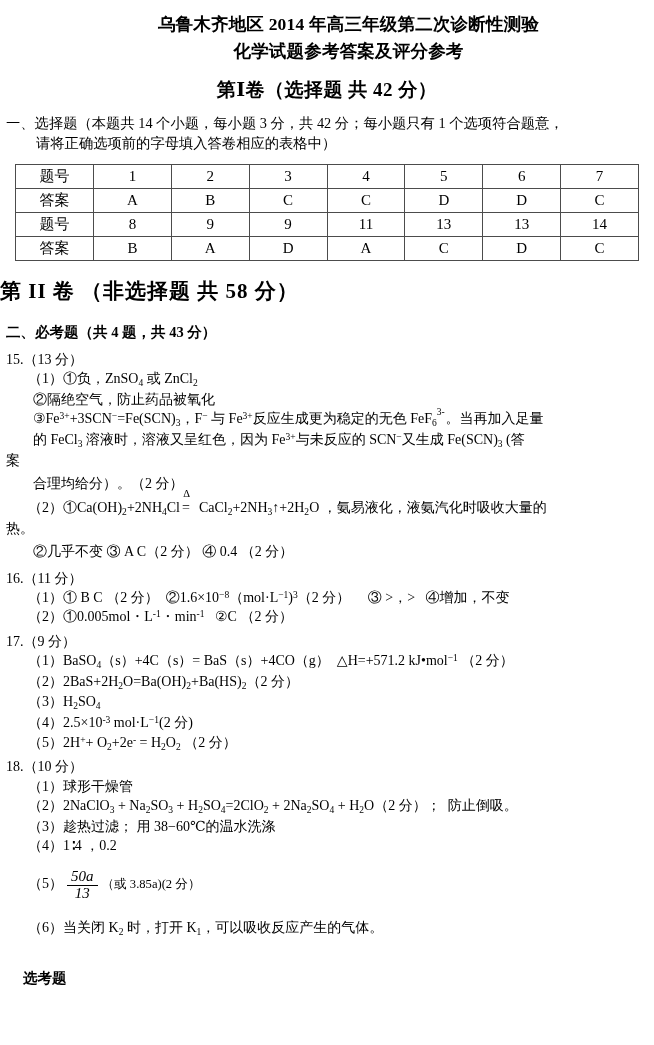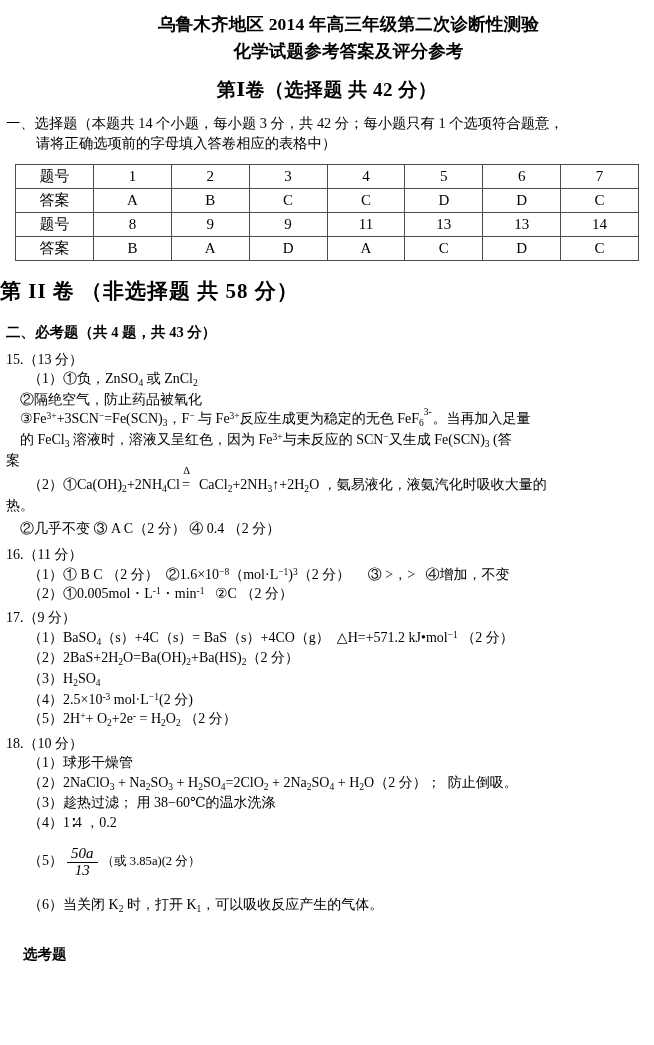--- a/index.html
+++ b/index.html
@@ -62,21 +62,21 @@
   }
 
   .ansline {
     font-size: 14px;
     line-height: 1.38;
     padding-left: 6px;
     white-space: normal;
   }
   .lvl0 { padding-left: 6px; }
   .lvl1 { padding-left: 28px; }
-  .lvl2 { padding-left: 20px; }
+  .lvl2 { padding-left: 33px; }
 
   sub { font-size: 0.68em; vertical-align: -0.28em; }
   sup { font-size: 0.68em; vertical-align: 0.45em; }
   .supsub { display:inline-block; position:relative; width:0.62em; height:1em; vertical-align: baseline;}
   .supsub sup { position:absolute; left:0; top:-0.30em; }
 
   
   .deltaeq {
     display: inline-block;
     position: relative;
@@ -194,20 +194,21 @@
 
   <div class="bold-head" style="margin-top:18px;">二、必考题（共 4 题，共 43 分）</div>
 
   <div class="ansline lvl0" style="margin-top:8px;">15.（13 分）</div>
 
   <div class="ansline lvl1">（1）①负，ZnSO<sub>4</sub> 或 ZnCl<sub>2</sub></div>
   <div class="ansline lvl2">②隔绝空气，防止药品被氧化</div>
   <div class="ansline lvl2">③Fe<sup>3+</sup>+3SCN<sup>−</sup>=Fe(SCN)<sub>3</sub>，F<sup>−</sup> 与 Fe<sup>3+</sup>反应生成更为稳定的无色 FeF<sub>6</sub><span class="supsub"><sup>3-</sup></span>。当再加入足量</div>
   <div class="ansline lvl2">的 FeCl<sub>3</sub> 溶液时，溶液又呈红色，因为 Fe<sup>3+</sup>与未反应的 SCN<sup>−</sup>又生成 Fe(SCN)<sub>3</sub> (答</div>
   <div class="ansline lvl0">案</div>
+  <div class="ansline lvl2" style="margin-top:4px;">合理均给分）。（2 分）</div>
 
   <div class="ansline lvl1" style="margin-top:5px;">（2）①Ca(OH)<sub>2</sub>+2NH<sub>4</sub>Cl<span class="deltaeq"><span class="d">Δ</span><span>=</span></span>&nbsp; CaCl<sub>2</sub>+2NH<sub>3</sub>↑+2H<sub>2</sub>O ，氨易液化，液氨汽化时吸收大量的</div>
   <div class="ansline lvl0">热。</div>
   <div class="ansline lvl2" style="margin-top:4px;">②几乎不变   ③ A C（2 分）     ④ 0.4 （2 分）</div>
 
   <div class="ansline lvl0" style="margin-top:7px;">16.（11 分）</div>
   <div class="ansline lvl1">（1）① B C （2 分）&nbsp;&nbsp;②1.6×10<sup>−8</sup>（mol·L<sup>−1</sup>)<sup>3</sup>（2 分）&nbsp;&nbsp;&nbsp;&nbsp;&nbsp;③ &gt;，&gt;&nbsp;&nbsp;&nbsp;④增加，不变</div>
   <div class="ansline lvl1">（2）①0.005mol・L<sup>-1</sup>・min<sup>-1</sup>&nbsp;&nbsp;&nbsp;②C （2 分）</div>
 
   <div class="ansline lvl0" style="margin-top:5px;">17.（9 分）</div>

